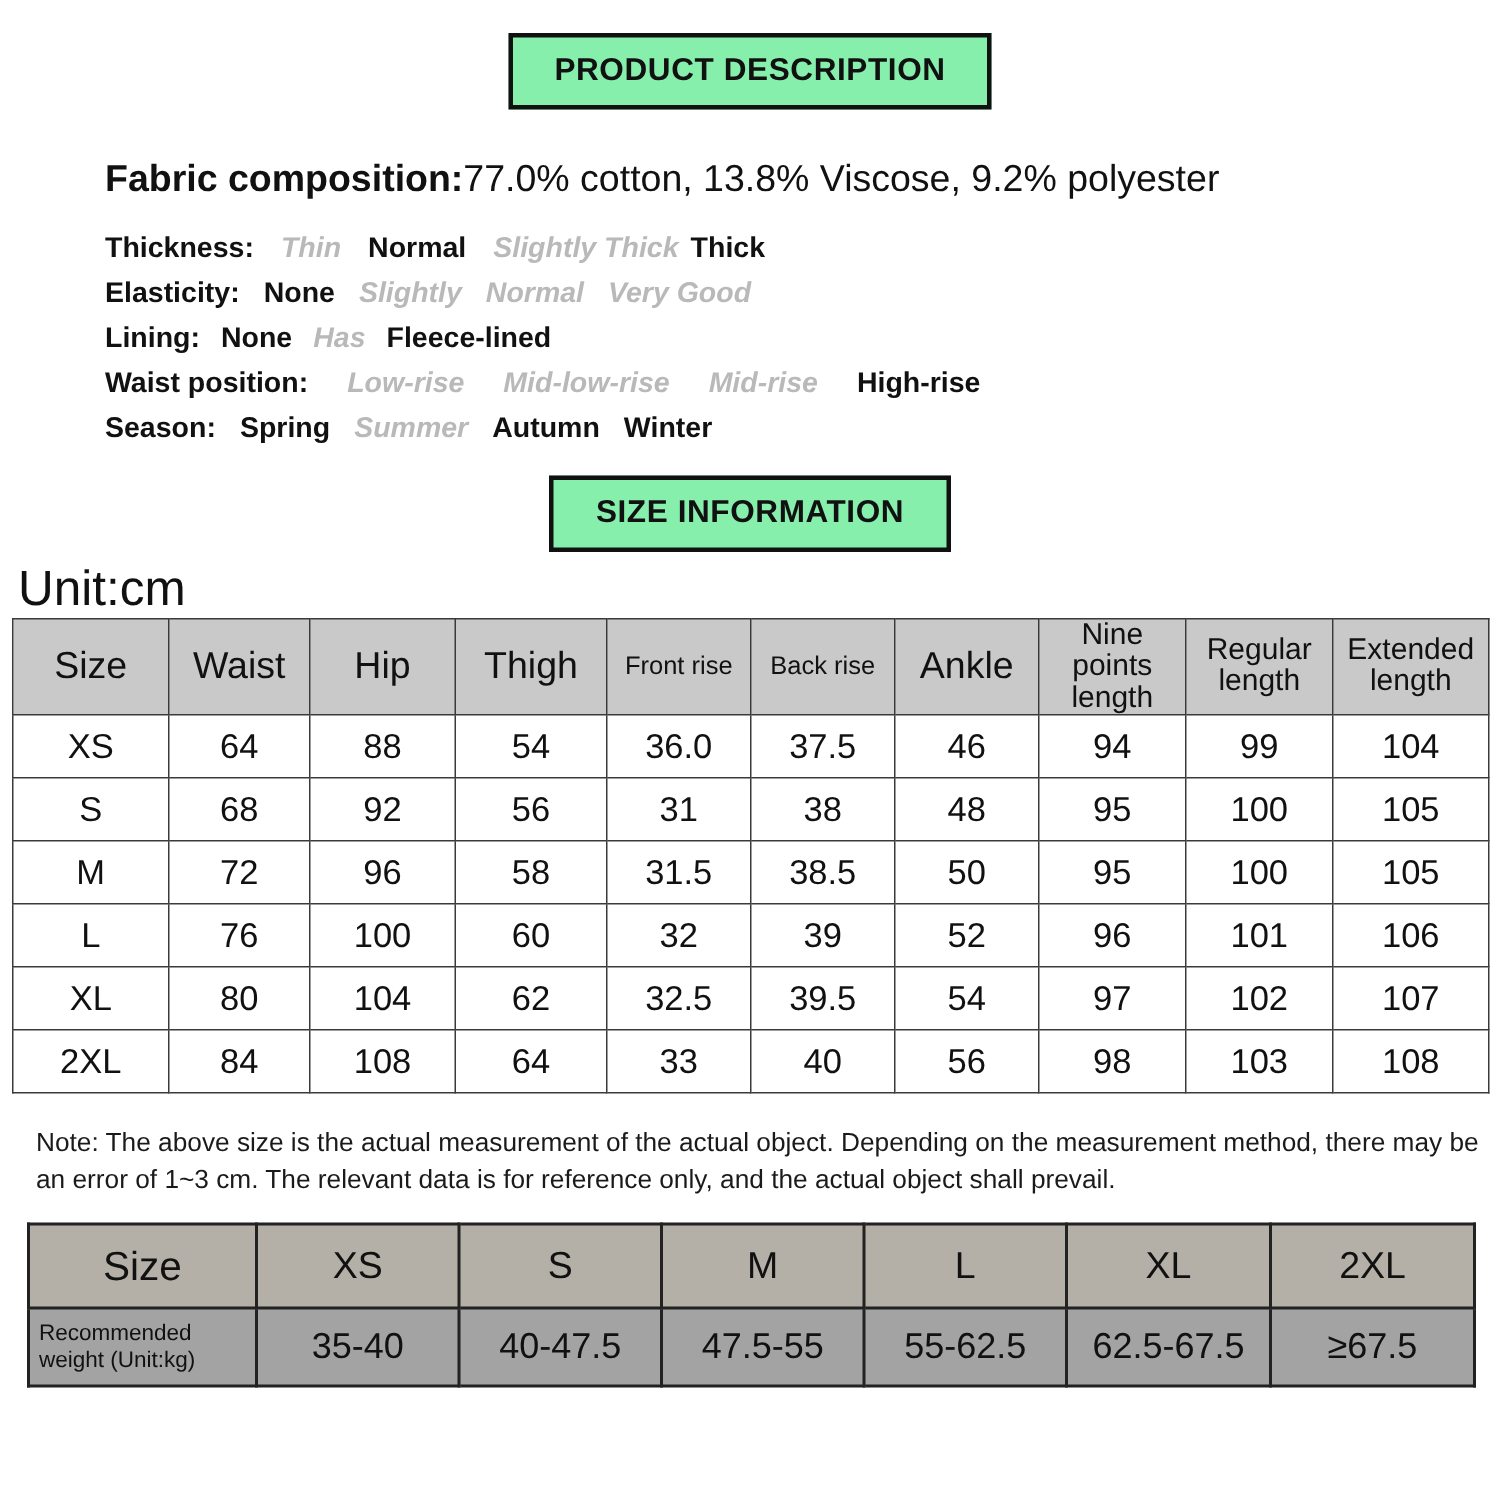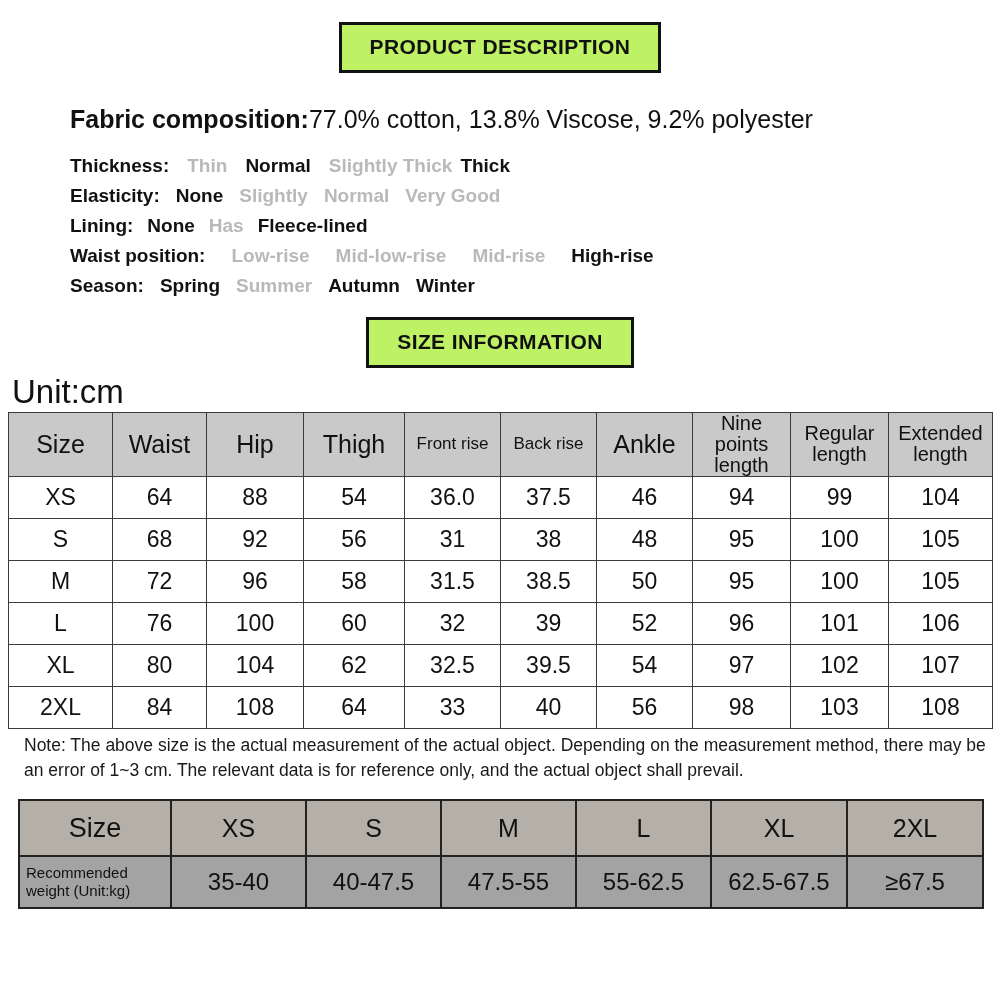--- a/index.html
+++ b/index.html
@@ -21,21 +21,21 @@
     display: flex;
     justify-content: center;
   }
   .banner {
     border: 3px solid #111111;
     padding: 11px 28px 13px;
     font-size: 21px;
     font-weight: bold;
     letter-spacing: 0.4px;
     line-height: 1;
-    background: #bef264;
+    background: #86efac;
     text-align: center;
   }
   #product-description-banner-row { padding-top: 22px; }
   #size-information-banner-row { padding-top: 11px; }
 
   
   .fabric-line {
     margin: 33px 0 0 70px;
     font-size: 25px;
     line-height: 1.1;
@@ -62,20 +62,21 @@
     white-space: nowrap;
   }
   .attr-label {
     color: #111111;
   }
   .attr-opt {
     color: #111111;
   }
   .attr-opt.off {
     color: #b9b9b9;
+    font-style: italic;
   }
 
   
   .unit-text {
     margin: 7px 0 4px 12px;
     font-size: 33px;
     line-height: 1;
     color: #111111;
   }
 
@@ -101,21 +102,21 @@
     height: 48px;
     line-height: 1.05;
   }
   .th-lg { font-size: 25px; }
   .th-md { font-size: 17px; }
   .th-sm { font-size: 20px; }
   table.size-table tbody td { font-size: 23px; background: #ffffff; }
 
   
   .note {
-    margin: 4px 14px 0 24px;
+    margin: 20px 14px 0 24px;
     font-size: 17.5px;
     line-height: 1.45;
     color: #1a1a1a;
   }
 
   
   .weight-table-wrap { padding: 16px 18px 0 18px; }
   table.weight-table {
     border-collapse: collapse;
     width: 964px;

